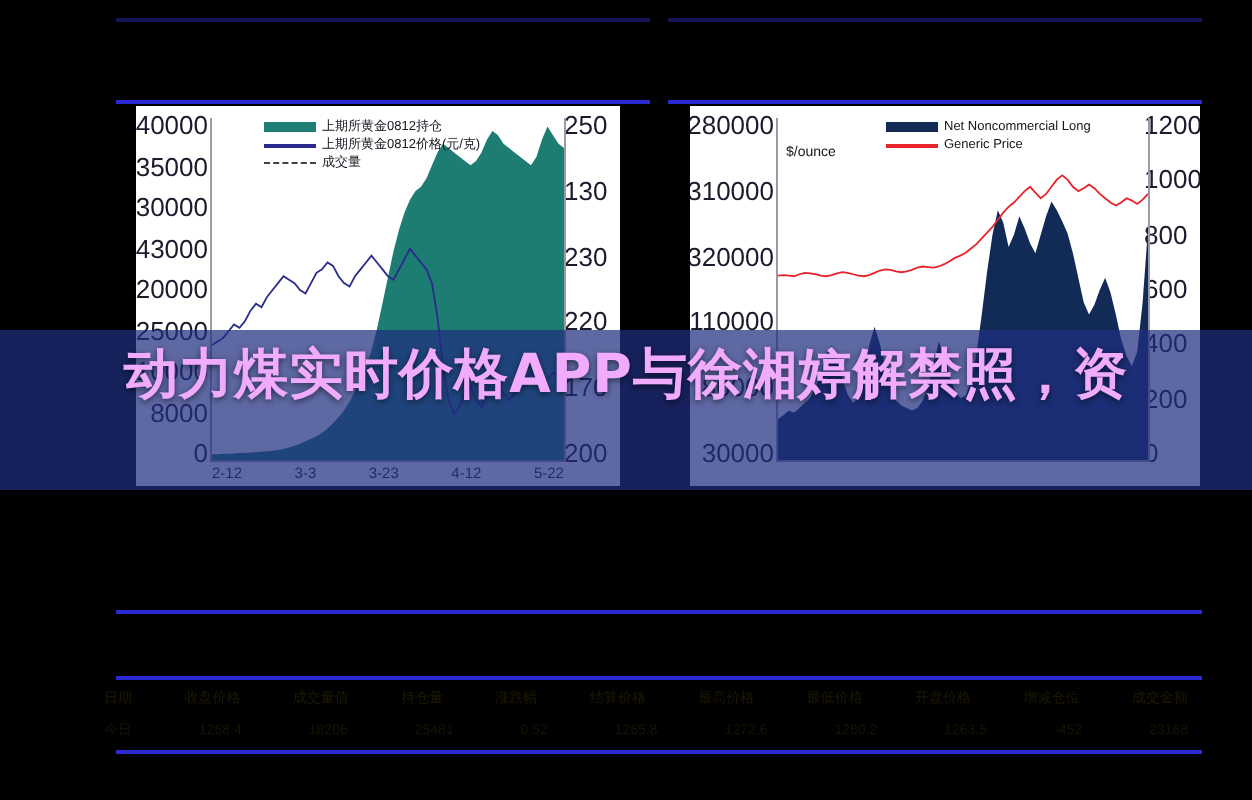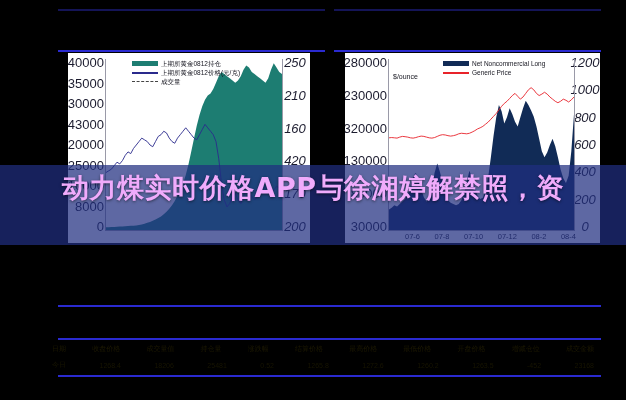--- a/index.html
+++ b/index.html
@@ -17,21 +17,21 @@
 
   
   .panel{
     position:absolute;background:#ffffff;overflow:hidden;
   }
 
   
   .ylabels{position:absolute;top:0;bottom:0;display:flex;flex-direction:column;
            justify-content:space-between;font-size:13px;color:#1b1b2e;}
   .ylabels.left{left:2px;align-items:flex-end;width:34px;text-align:right;}
-  .ylabels.right{right:2px;align-items:center;width:26px;text-align:left;font-style:italic;}
+  .ylabels.right{right:2px;align-items:flex-start;width:26px;text-align:left;}
   .ylabels span{line-height:8px;display:block;white-space:nowrap;}
 
   .xlabels{position:absolute;left:38px;right:28px;bottom:1px;height:10px;
            display:flex;justify-content:space-between;font-size:7.5px;color:#1b1b2e;}
   .xlabels span{white-space:nowrap;}
 
   
   .plot{position:absolute;left:38px;right:28px;top:6px;bottom:12px;}
   .plot svg{display:block;width:100%;height:100%;}
   .axis-line{position:absolute;background:#9a9aa8;}
@@ -79,23 +79,23 @@
       <span>43000</span>
       <span>20000</span>
       <span>25000</span>
       <span>10000</span>
       <span>8000</span>
       <span>0</span>
     </div>
 
     <div class="ylabels right" style="top:6px;bottom:12px;">
       <span>250</span>
-      <span>210</span>
-      <span>160</span>
-      <span>420</span>
+      <span>130</span>
+      <span>230</span>
+      <span>220</span>
       <span>170</span>
       <span>200</span>
     </div>
 
     <div class="plot">
       <svg id="svg-left" viewBox="0 0 100 100" preserveAspectRatio="none">
           <path d="M0.00 97.75 L1.56 97.75 L3.13 97.63 L4.69 97.63 L6.25 97.50 L7.81 97.38 L9.38 97.38 L10.94 97.25 L12.50 97.13 L14.06 97.00 L15.63 96.88 L17.19 96.75 L18.75 96.50 L20.31 96.25 L21.88 95.75 L23.44 95.25 L25.00 94.75 L26.56 94.00 L28.13 93.25 L29.69 92.50 L31.25 91.50 L32.81 90.25 L34.38 88.75 L35.94 87.00 L37.50 85.00 L39.06 82.50 L40.63 79.50 L42.19 76.25 L43.75 72.50 L45.31 67.50 L46.88 61.25 L48.44 53.75 L50.00 46.25 L51.56 38.75 L53.13 32.50 L54.69 27.50 L56.25 23.75 L57.81 21.25 L59.38 20.00 L60.94 17.50 L62.50 13.75 L64.06 10.00 L65.63 7.50 L67.19 8.75 L68.75 10.00 L70.31 11.25 L71.88 12.50 L73.44 13.75 L75.00 12.50 L76.56 10.00 L78.13 6.25 L79.69 3.75 L81.25 5.00 L82.81 7.50 L84.38 8.75 L85.94 10.00 L87.50 11.25 L89.06 12.50 L90.63 13.75 L92.19 11.25 L93.75 6.25 L95.31 2.50 L96.88 5.00 L98.44 7.50 L100.00 8.75 L100 100 L0 100 Z" fill="#1d7d72" stroke="none"></path>
           <path d="M0.00 66.00 L1.56 65.00 L3.13 64.00 L4.69 62.00 L6.25 60.00 L7.81 61.00 L9.38 59.00 L10.94 56.00 L12.50 54.00 L14.06 55.00 L15.63 52.00 L17.19 50.00 L18.75 48.00 L20.31 46.00 L21.88 47.00 L23.44 48.00 L25.00 50.00 L26.56 51.00 L28.13 48.00 L29.69 45.00 L31.25 44.00 L32.81 42.00 L34.38 43.00 L35.94 46.00 L37.50 48.00 L39.06 49.00 L40.63 46.00 L42.19 44.00 L43.75 42.00 L45.31 40.00 L46.88 42.00 L48.44 44.00 L50.00 46.00 L51.56 47.00 L53.13 44.00 L54.69 41.00 L56.25 38.00 L57.81 40.00 L59.38 42.00 L60.94 44.00 L62.50 48.00 L64.06 58.00 L65.63 72.00 L67.19 82.00 L68.75 86.00 L70.31 84.00 L71.88 80.00 L73.44 78.00 L75.00 82.00 L76.56 84.00 L78.13 80.00 L79.69 76.00 L81.25 78.00 L82.81 80.00 L84.38 82.00 L85.94 80.00 L87.50 78.00 L89.06 76.00 L90.63 74.00 L92.19 76.00 L93.75 78.00 L95.31 76.00 L96.88 74.00 L98.44 75.00 L100.00 74.00" fill="none" stroke="#2a2a8c" stroke-width="0.9" vector-effect="non-scaling-stroke"></path>
         </svg>
     </div>
@@ -112,29 +112,36 @@
       <div class="row">
         <i class="swatch line" style="background:#2a2a8c;"></i>
         <span>上期所黄金0812价格(元/克)</span>
       </div>
       <div class="row">
         <i class="swatch dash"></i>
         <span>成交量</span>
       </div>
     </div>
 
+    <div class="xlabels">
+      <span>2-12</span>
+      <span>3-3</span>
+      <span>3-23</span>
+      <span>4-12</span>
+      <span>5-22</span>
+    </div>
   </div>
 
   <div class="panel" style="left:345px; top:53px; width:255px; height:190px;">
 
     <div class="ylabels left" style="top:6px;bottom:12px;width:40px;">
       <span>280000</span>
-      <span>230000</span>
+      <span>310000</span>
       <span>320000</span>
-      <span>130000</span>
+      <span>110000</span>
       <span>80000</span>
       <span>30000</span>
     </div>
 
     <div class="ylabels right" style="top:6px;bottom:12px;">
       <span>1200</span>
       <span>1000</span>
       <span>800</span>
       <span>600</span>
       <span>400</span>
@@ -159,28 +166,20 @@
       <div class="row">
         <i class="swatch" style="background:#112b56;"></i>
         <span>Net Noncommercial Long</span>
       </div>
       <div class="row">
         <i class="swatch line" style="background:#e8232a;"></i>
         <span>Generic Price</span>
       </div>
     </div>
 
-    <div class="xlabels" style="left:60px;right:24px;">
-      <span>07-6</span>
-      <span>07-8</span>
-      <span>07-10</span>
-      <span>07-12</span>
-      <span>08-2</span>
-      <span>08-4</span>
-    </div>
   </div>
 
   <div class="band" style="top:165px; height:80px;"></div>
   <div class="title" style="top:168px;">动力煤实时价格APP与徐湘婷解禁照，资</div>
 
   <div class="rule bright" style="left:58px; top:305px; width:543px;"></div>
   <div class="rule bright" style="left:58px; top:338px; width:543px;"></div>
   <div class="rule bright" style="left:58px; top:375px; width:543px;"></div>
 
   <div class="ftable" style="top:341px;">

